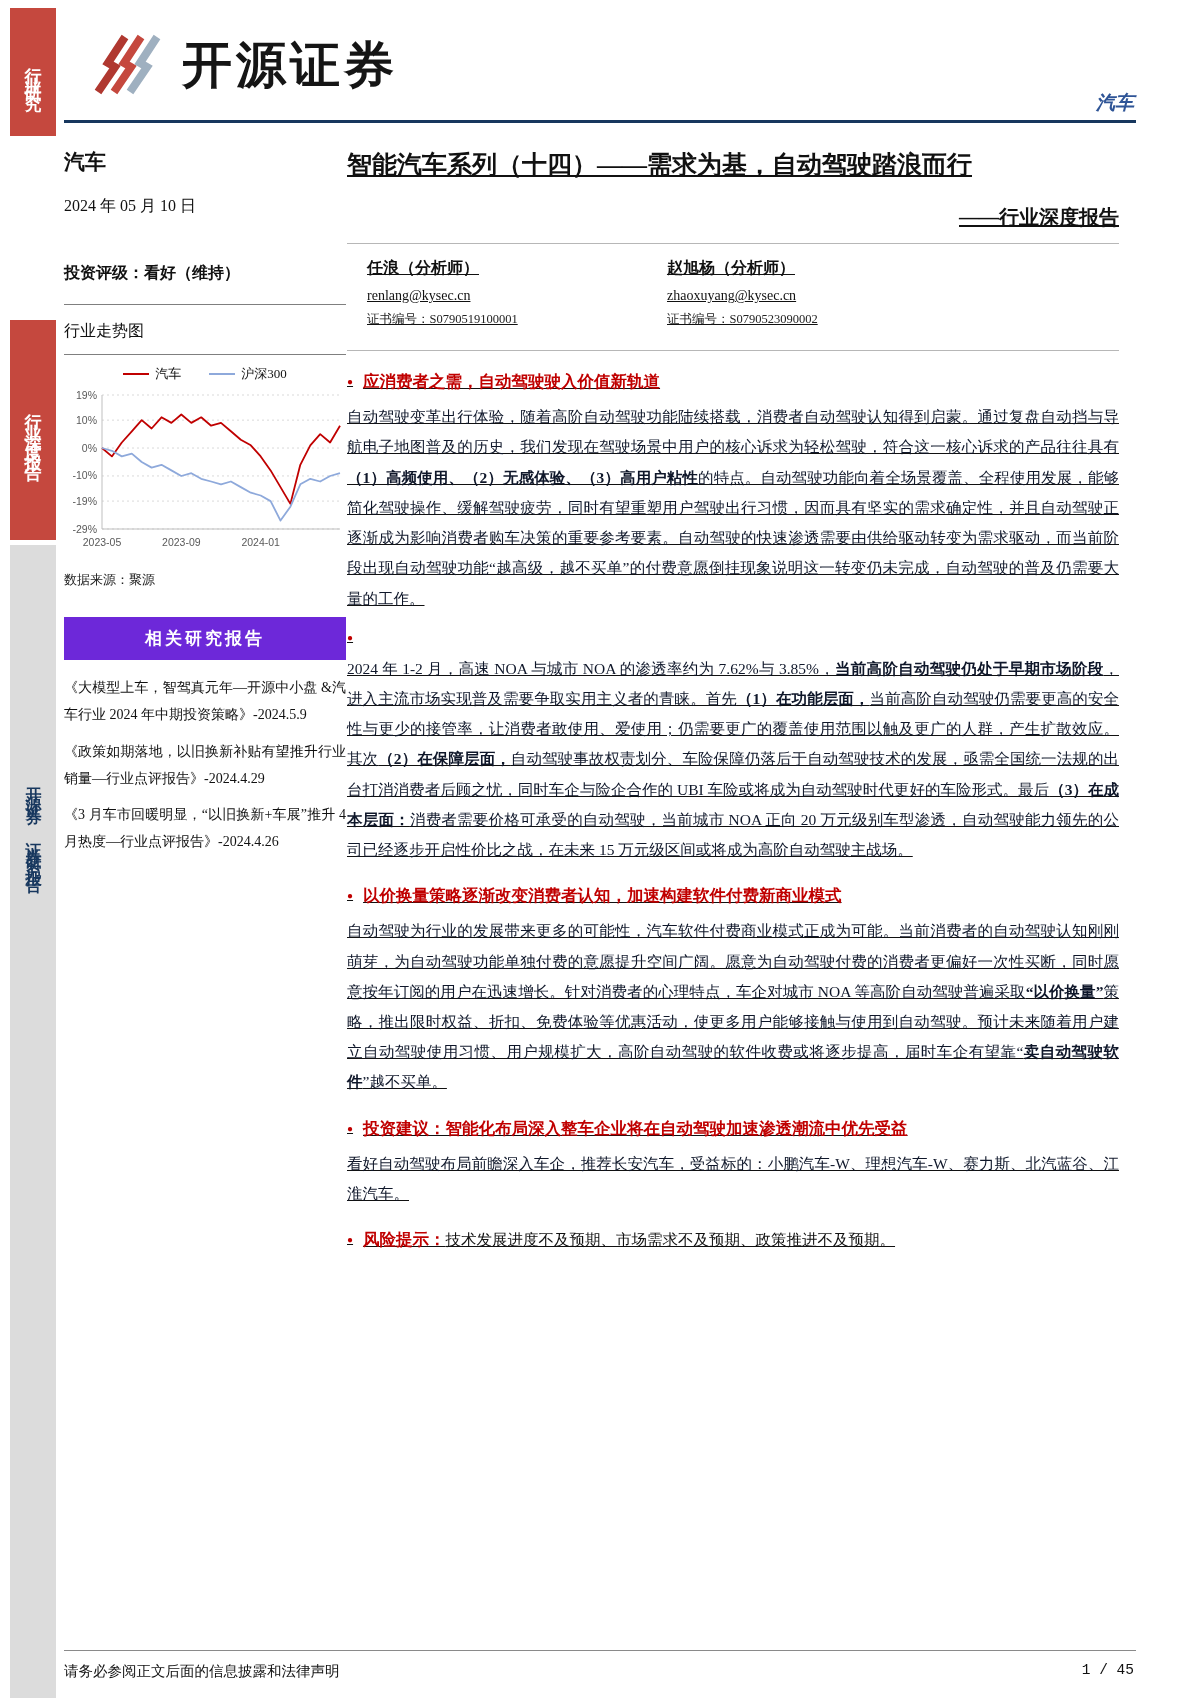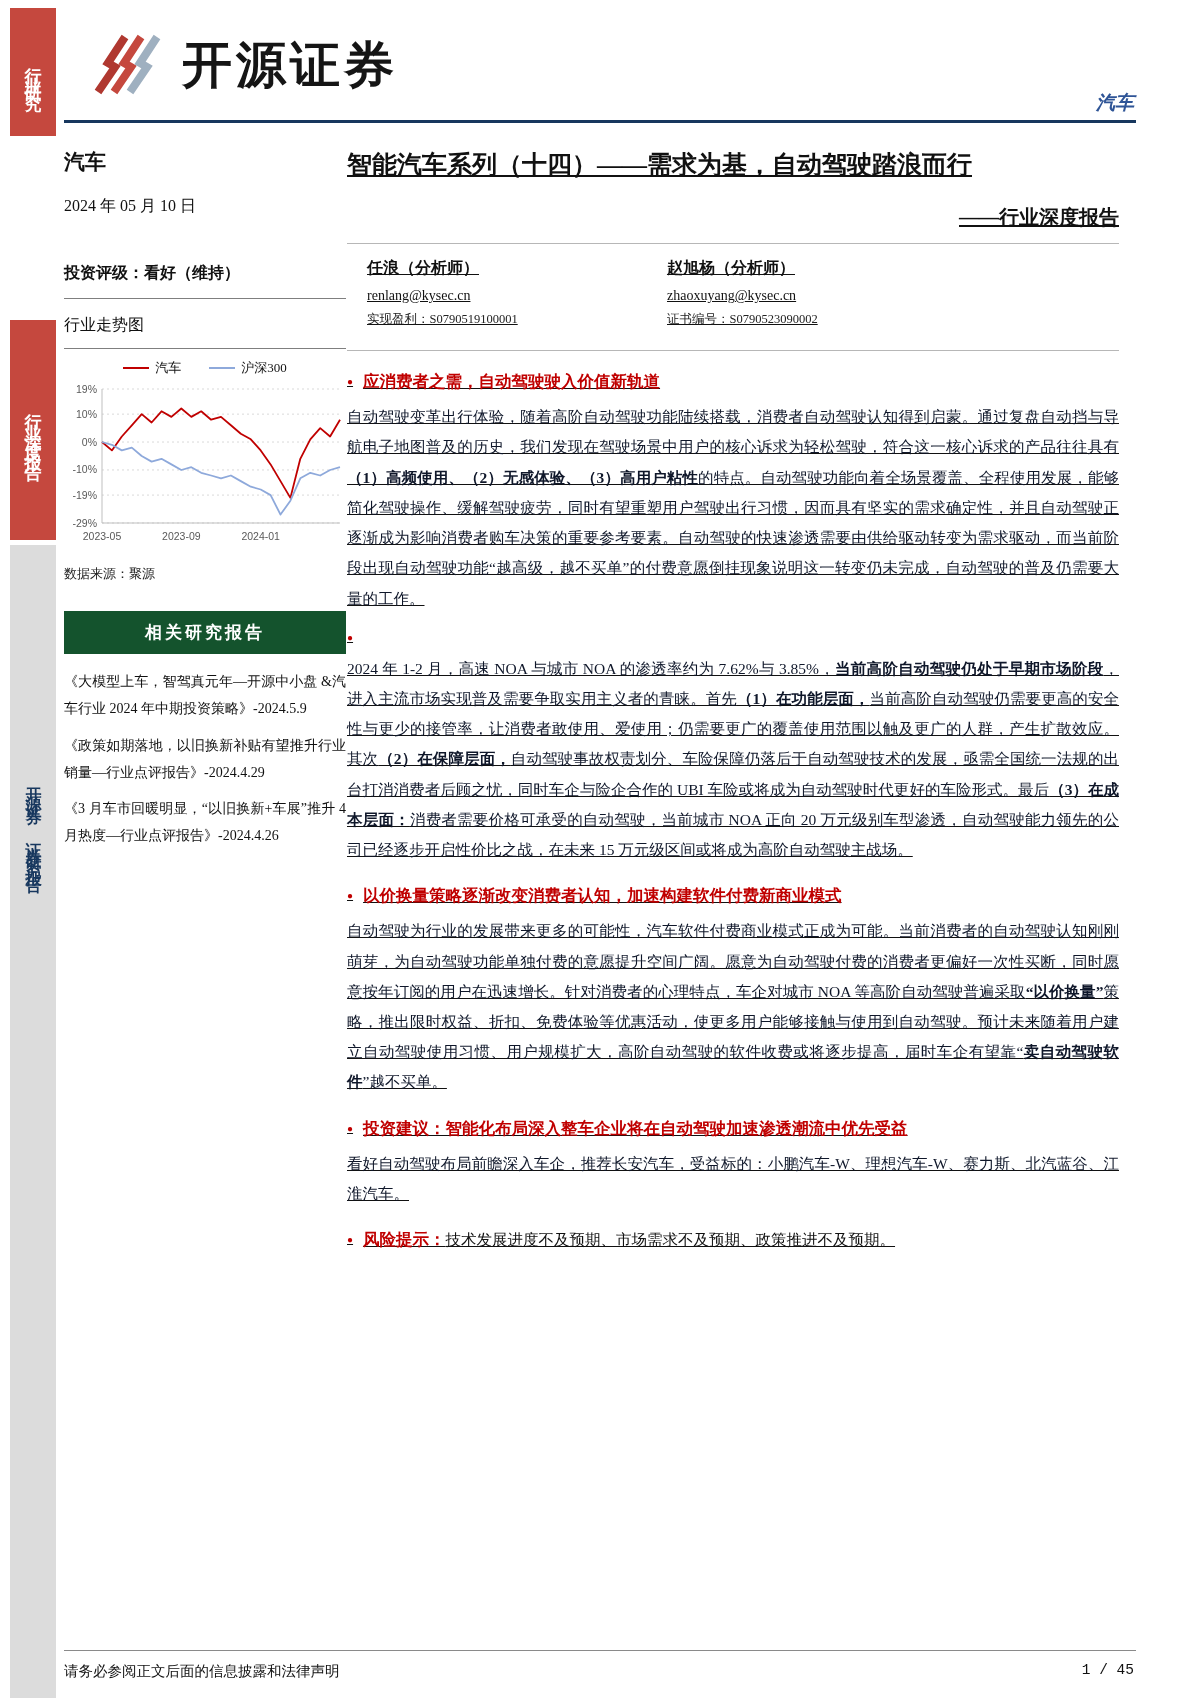--- a/index.html
+++ b/index.html
@@ -29,30 +29,30 @@
   .logo { position:absolute; top:26px; left:88px; display:flex; align-items:center; gap:16px; }
   .brand-text { font-size:50px; font-weight:bold; color:#151515; letter-spacing:4px; }
   .industry-tag { position:absolute; top:90px; right:66px; color:#2e5496; font-weight:bold;
                   font-style:italic; font-size:19px; }
   .header-rule { position:absolute; top:120px; left:64px; width:1072px; height:3px; background:#17375e; }
 
   
   .col-left { position:absolute; left:64px; top:148px; width:282px; }
   .l-industry { font-size:21px; font-weight:bold; }
   .l-date { font-size:16px; margin-top:20px; }
-  .l-rating { font-size:16px; font-weight:bold; margin-top:46px; padding-bottom:14px;
+  .l-rating { font-size:16px; font-weight:bold; margin-top:46px; padding-bottom:20px;
               border-bottom:1.5px solid #7f7f7f; }
   .l-chart-title { font-size:16px; font-weight:normal; margin-top:16px; padding-bottom:12px;
                    border-bottom:1.5px solid #7f7f7f; }
   .chart-box { margin-top:10px; }
   .legend { display:flex; justify-content:center; gap:28px; font-size:13px; margin-bottom:4px; }
   .legend .item { display:flex; align-items:center; gap:6px; }
   .legend .swatch { display:inline-block; width:26px; height:2px; }
   .l-source { font-size:13px; margin-top:8px; color:#222; }
-  .related-box { margin-top:28px; background:#14532d; color:#fff; font-weight:bold;
+  .related-box { margin-top:28px; background:#6d28d9; color:#fff; font-weight:bold;
                  text-align:center; font-size:17px; letter-spacing:3px; padding:10px 0; }
   .reports { margin-top:14px; list-style:none; }
   .reports li { font-size:14px; line-height:1.95; text-align:justify; margin-bottom:9px; }
 
   
   .col-right { position:absolute; left:347px; top:142px; width:772px;text-decoration:underline; }
   .m-title { font-size:25px; font-weight:bold; line-height:1.85; }
   .m-subtitle { text-align:right; font-size:20px; font-weight:bold; margin-top:16px; }
   .rule { border-top:1px solid #b7b7b7; margin-top:12px; }
   .analysts { display:flex; padding:14px 0 10px 0;margin-left:20px; }
@@ -154,21 +154,21 @@
   </div>
 
   <div class="col-right">
     <div class="m-title">智能汽车系列（十四）——需求为基，自动驾驶踏浪而行</div>
     <div class="m-subtitle">——行业深度报告</div>
     <div class="rule"></div>
     <div class="analysts">
         <div class="analyst">
           <div class="a-name">任浪（分析师）</div>
           <div class="a-email">renlang@kysec.cn</div>
-          <div class="a-cert">实现盈利：S0790519100001</div>
+          <div class="a-cert">证书编号：S0790519100001</div>
         </div>
         <div class="analyst">
           <div class="a-name">赵旭杨（分析师）</div>
           <div class="a-email">zhaoxuyang@kysec.cn</div>
           <div class="a-cert">证书编号：S0790523090002</div>
         </div>
       </div>
     <div class="rule"></div>
     <div class="sections">
         <div class="sec-head">

